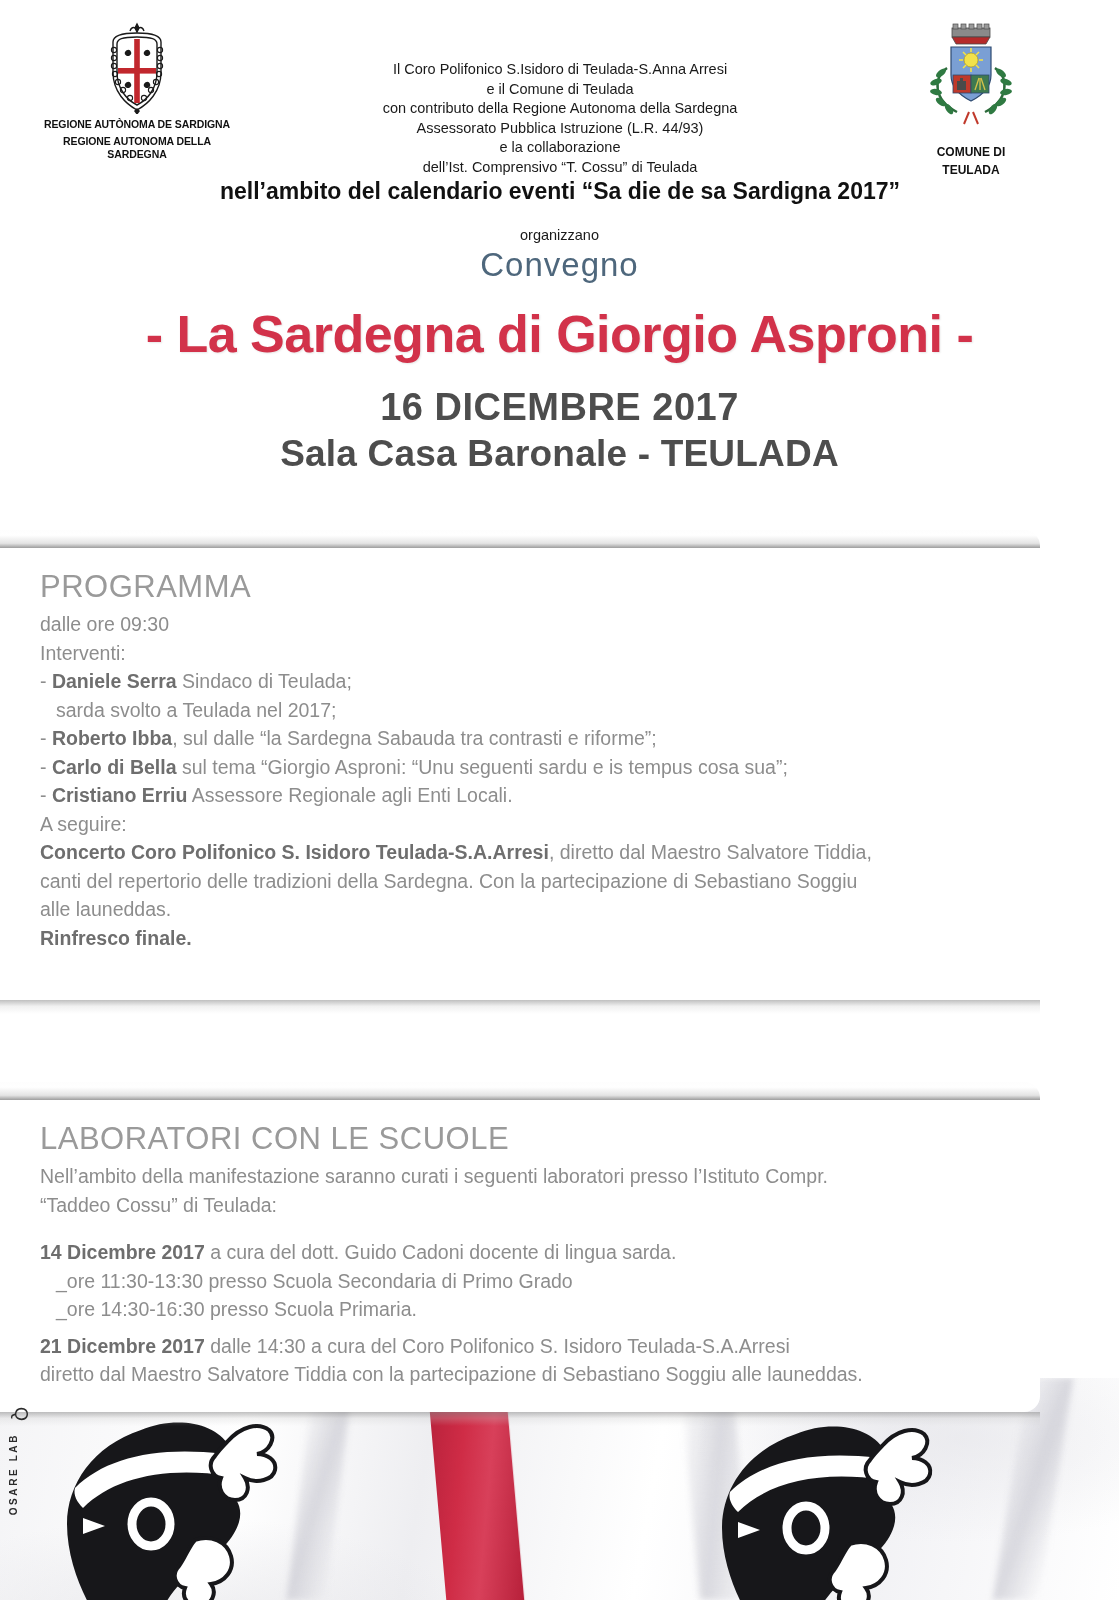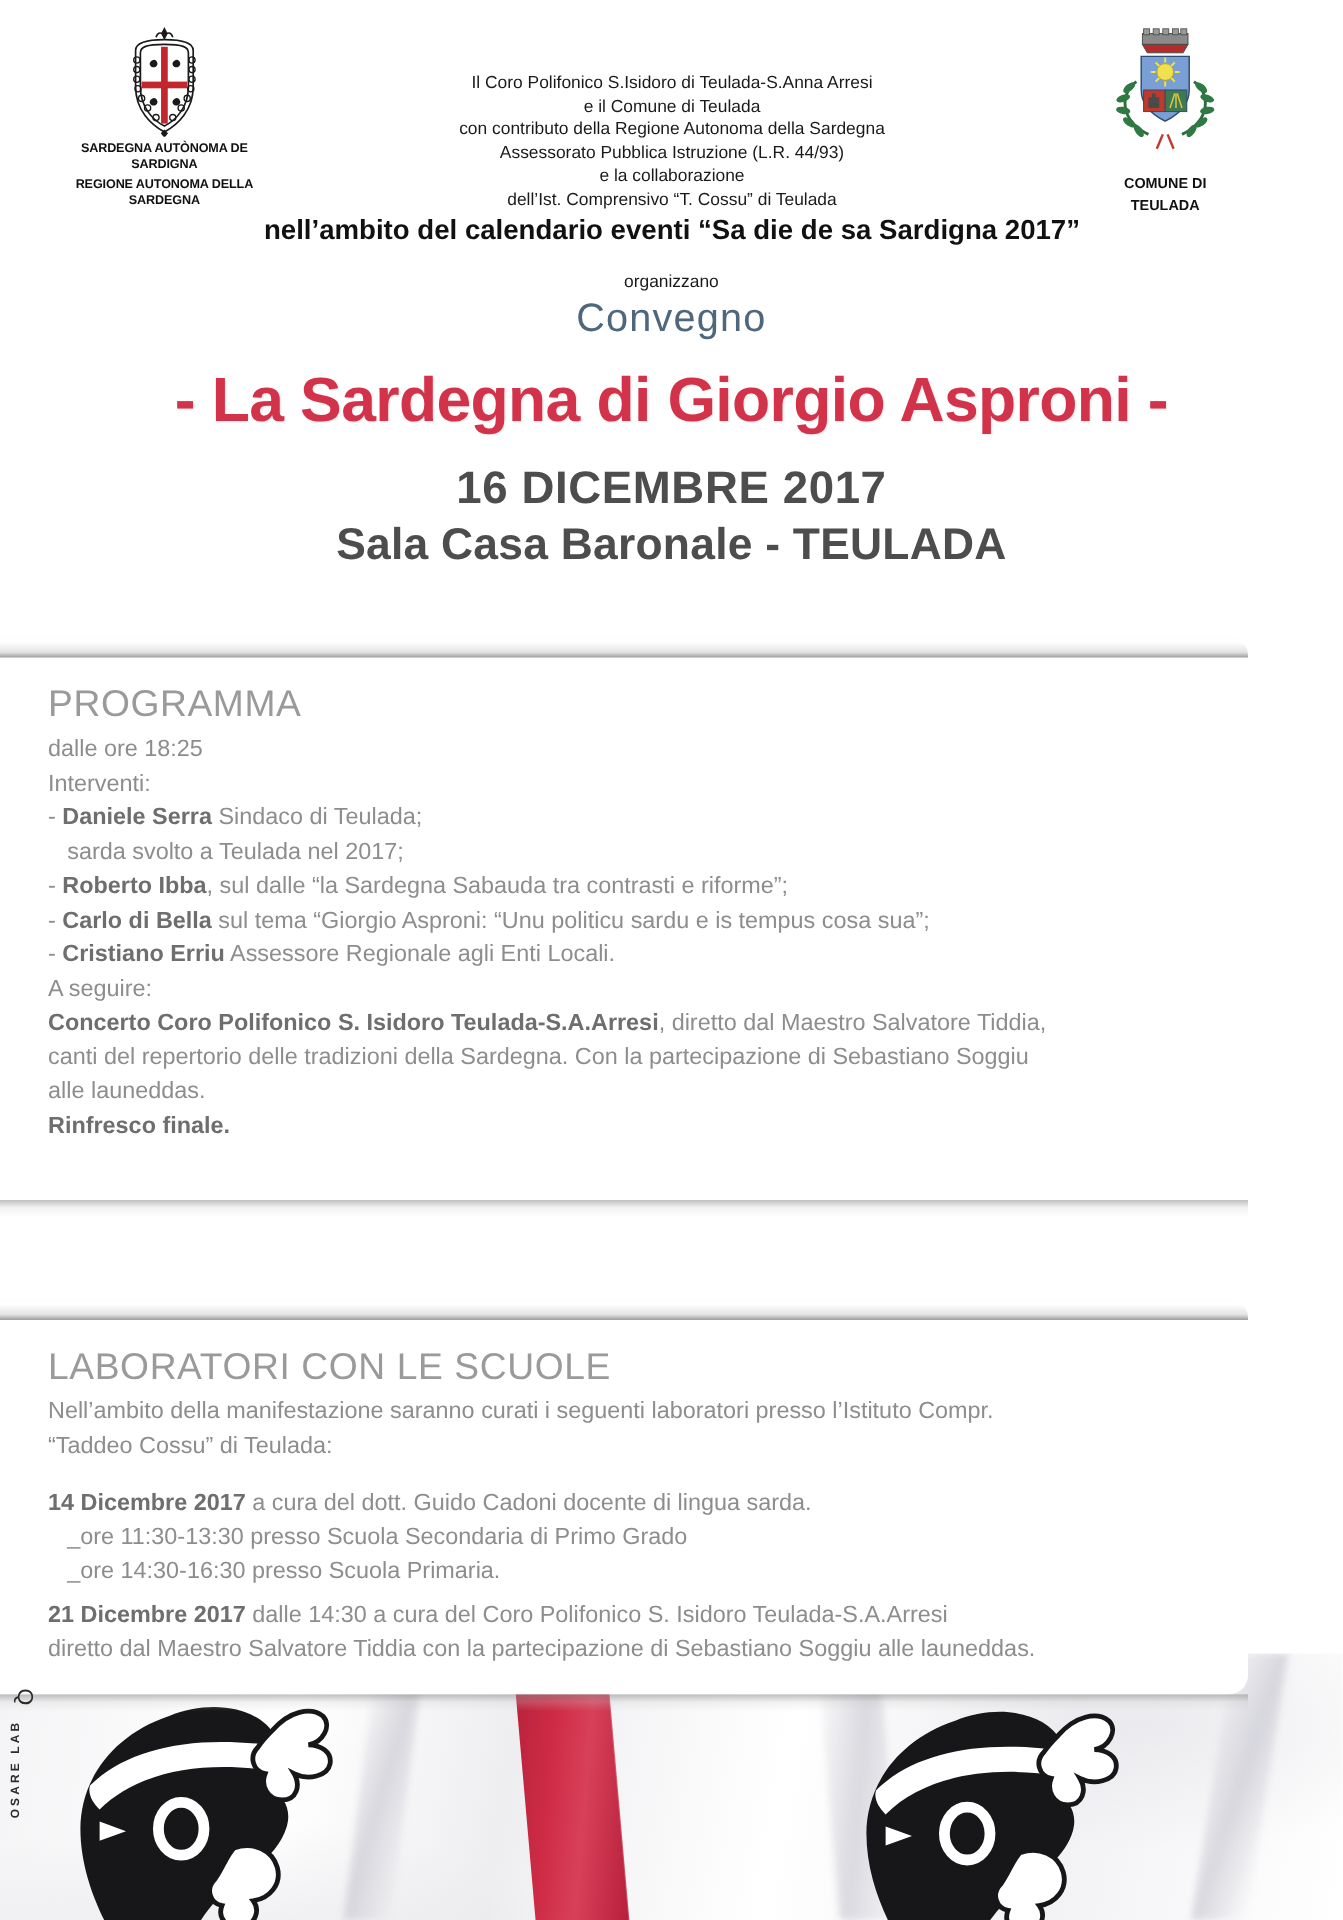--- a/index.html
+++ b/index.html
@@ -206,21 +206,21 @@
           <circle cx="60" cy="36" r="2.6"></circle>
             <circle cx="60" cy="44" r="2.6"></circle>
           <circle cx="59" cy="52" r="2.6"></circle>
             <circle cx="56" cy="60" r="2.6"></circle>
           <circle cx="51" cy="68" r="2.6"></circle>
             <circle cx="44" cy="76" r="2.6"></circle>
         </g>
         <path d="M37 86 l3 3 -3 4 -3 -4 z" fill="#1a1a1a"></path>
       </svg>
     </span>
-    <div class="cap">SARDEGNA AUTÒNOMA DE SARDIGNA</div>
+    <div class="cap">REGIONE AUTÒNOMA DE SARDIGNA</div>
     <div class="cap">REGIONE AUTONOMA DELLA SARDEGNA</div>
   </div>
 
   <div id="org-block">
     <div>Il Coro Polifonico S.Isidoro di Teulada-S.Anna Arresi</div>
     <div>e il  Comune di Teulada</div>
     <div>con contributo della Regione Autonoma della Sardegna</div>
     <div>Assessorato Pubblica Istruzione (L.R. 44/93)</div>
     <div>e la collaborazione</div>
     <div>dell’Ist. Comprensivo “T. Cossu” di Teulada</div>
@@ -300,32 +300,32 @@
   <div id="main-title">- La Sardegna di Giorgio Asproni -</div>
   <div id="event-date">16 DICEMBRE 2017</div>
   <div id="event-venue">Sala Casa Baronale - TEULADA</div>
 </div>
 
 <div class="panel" id="panel-programma">
   <div class="panel-topband"></div>
   <div class="panel-botshadow"></div>
   <div class="panel-inner">
     <div class="sec-title">PROGRAMMA</div>
-    <div class="body-line">dalle ore 18:25</div>
+    <div class="body-line">dalle ore 09:30</div>
     <div class="body-line">Interventi:</div>
 
     <div class="body-line">
       <span>- </span><b>Daniele Serra</b><span> Sindaco di Teulada;</span>
     </div>
     <div class="body-line indent">sarda svolto a Teulada nel 2017;</div>
     <div class="body-line">
       <span>- </span><b>Roberto Ibba</b><span>, sul dalle “la Sardegna Sabauda tra contrasti e riforme”;</span>
     </div>
     <div class="body-line">
-      <span>- </span><b>Carlo di Bella</b><span> sul tema “Giorgio Asproni: “Unu politicu sardu e is tempus cosa sua”;</span>
+      <span>- </span><b>Carlo di Bella</b><span> sul tema “Giorgio Asproni: “Unu seguenti sardu e is tempus cosa sua”;</span>
     </div>
     <div class="body-line">
       <span>- </span><b>Cristiano Erriu</b><span> Assessore Regionale agli Enti Locali.</span>
     </div>
 
     <div class="body-line">A seguire:</div>
     <div class="body-line">
       <b>Concerto Coro Polifonico S. Isidoro Teulada-S.A.Arresi</b><span>, diretto dal Maestro Salvatore Tiddia,</span>
     </div>
     <div class="body-line">canti del repertorio delle tradizioni della Sardegna. Con la partecipazione di Sebastiano Soggiu</div>

